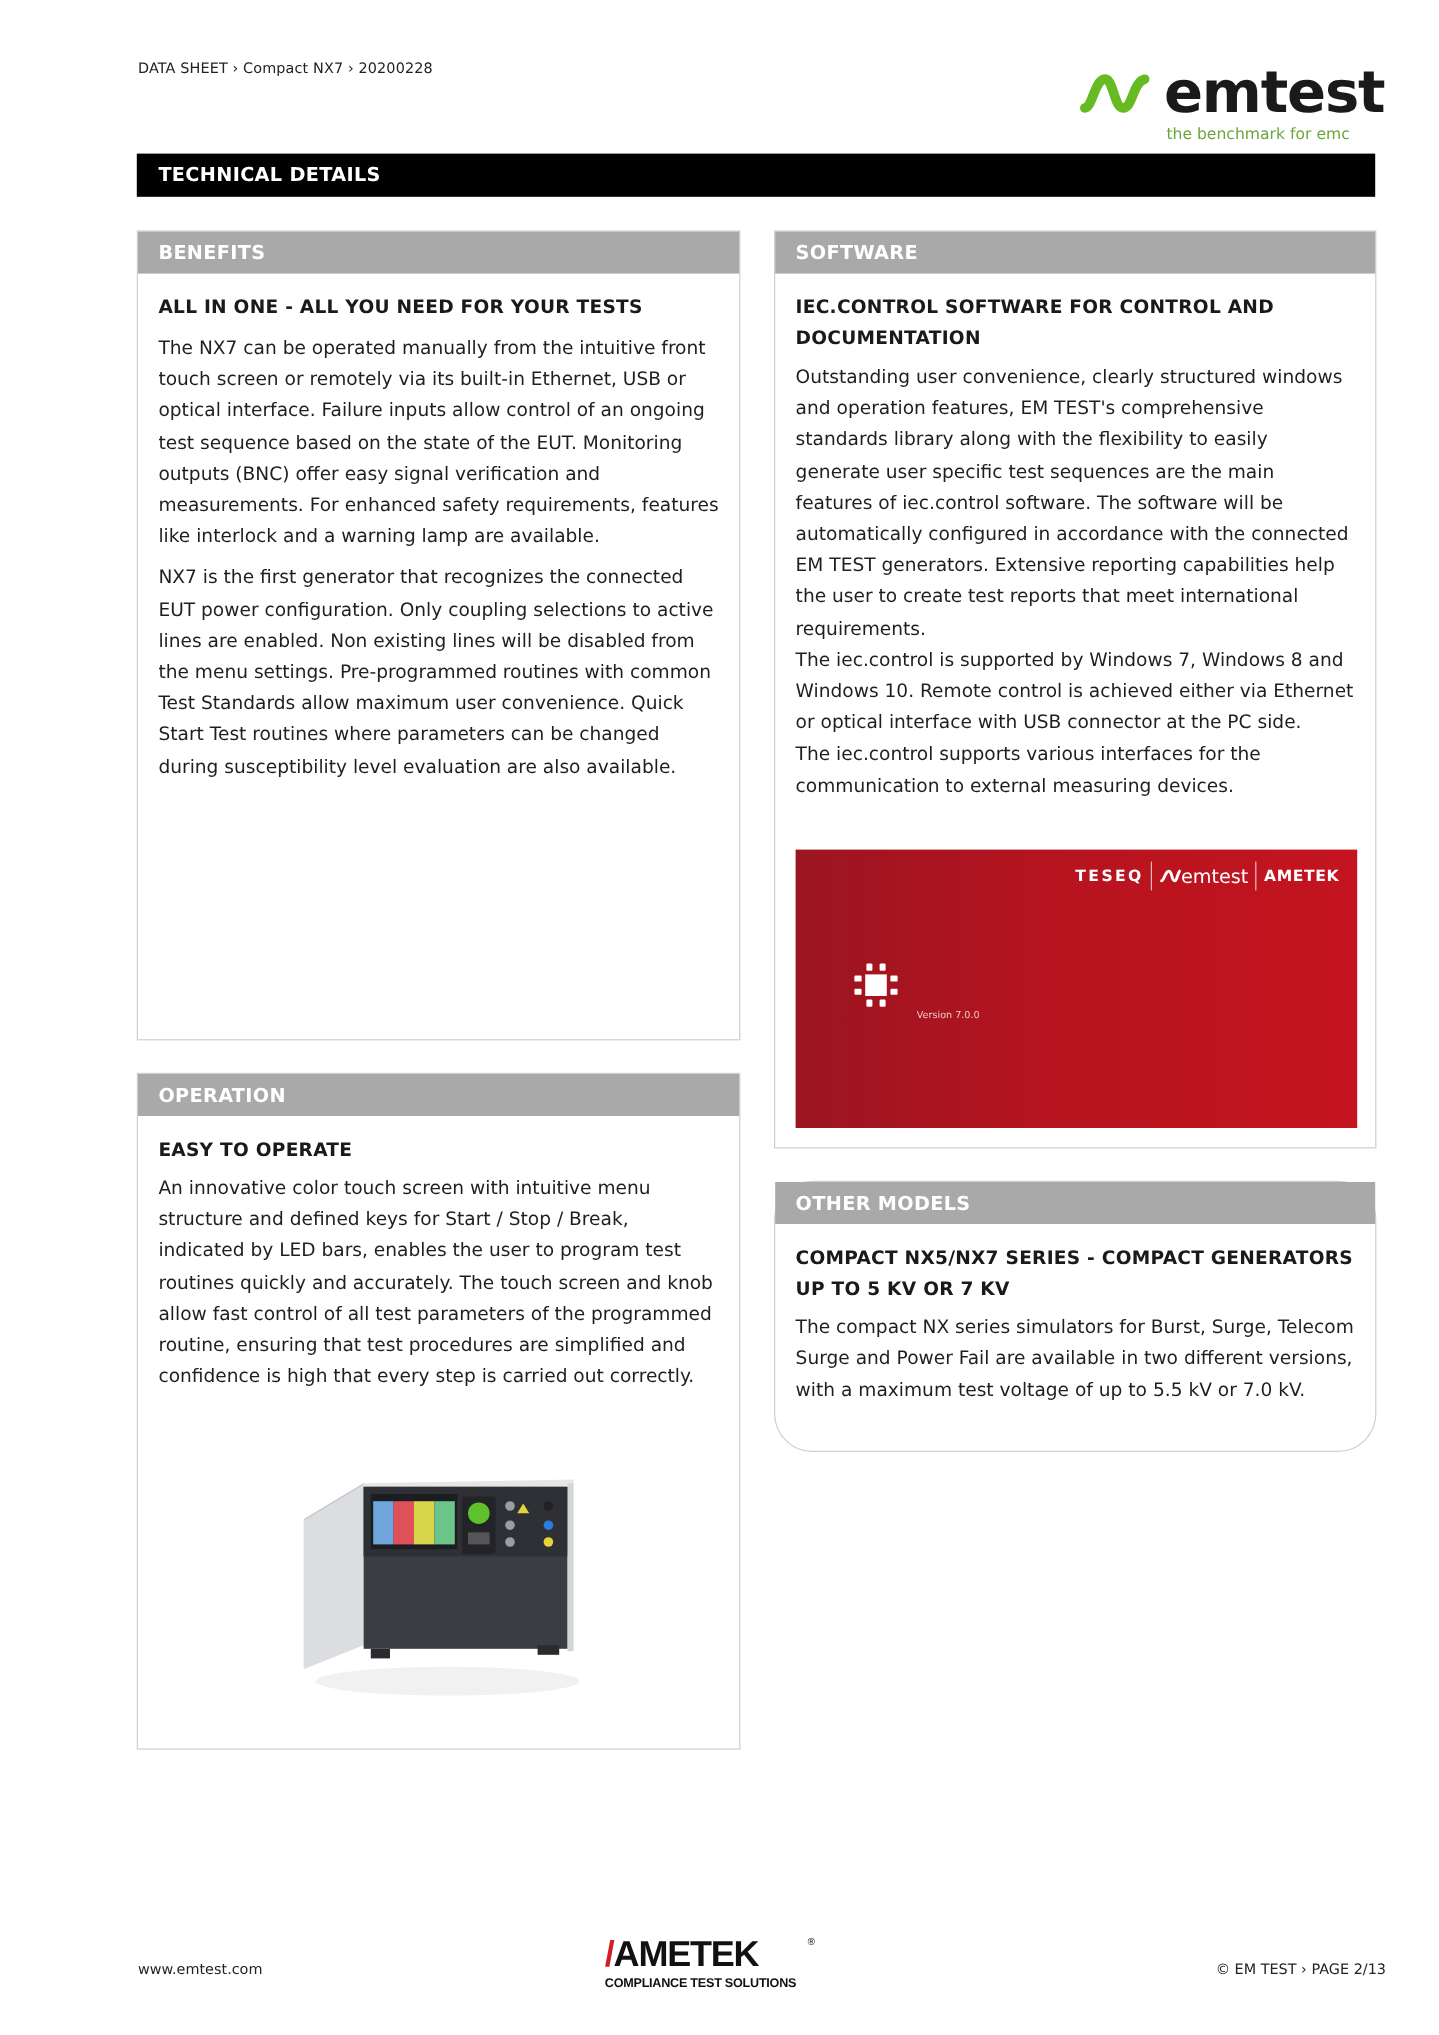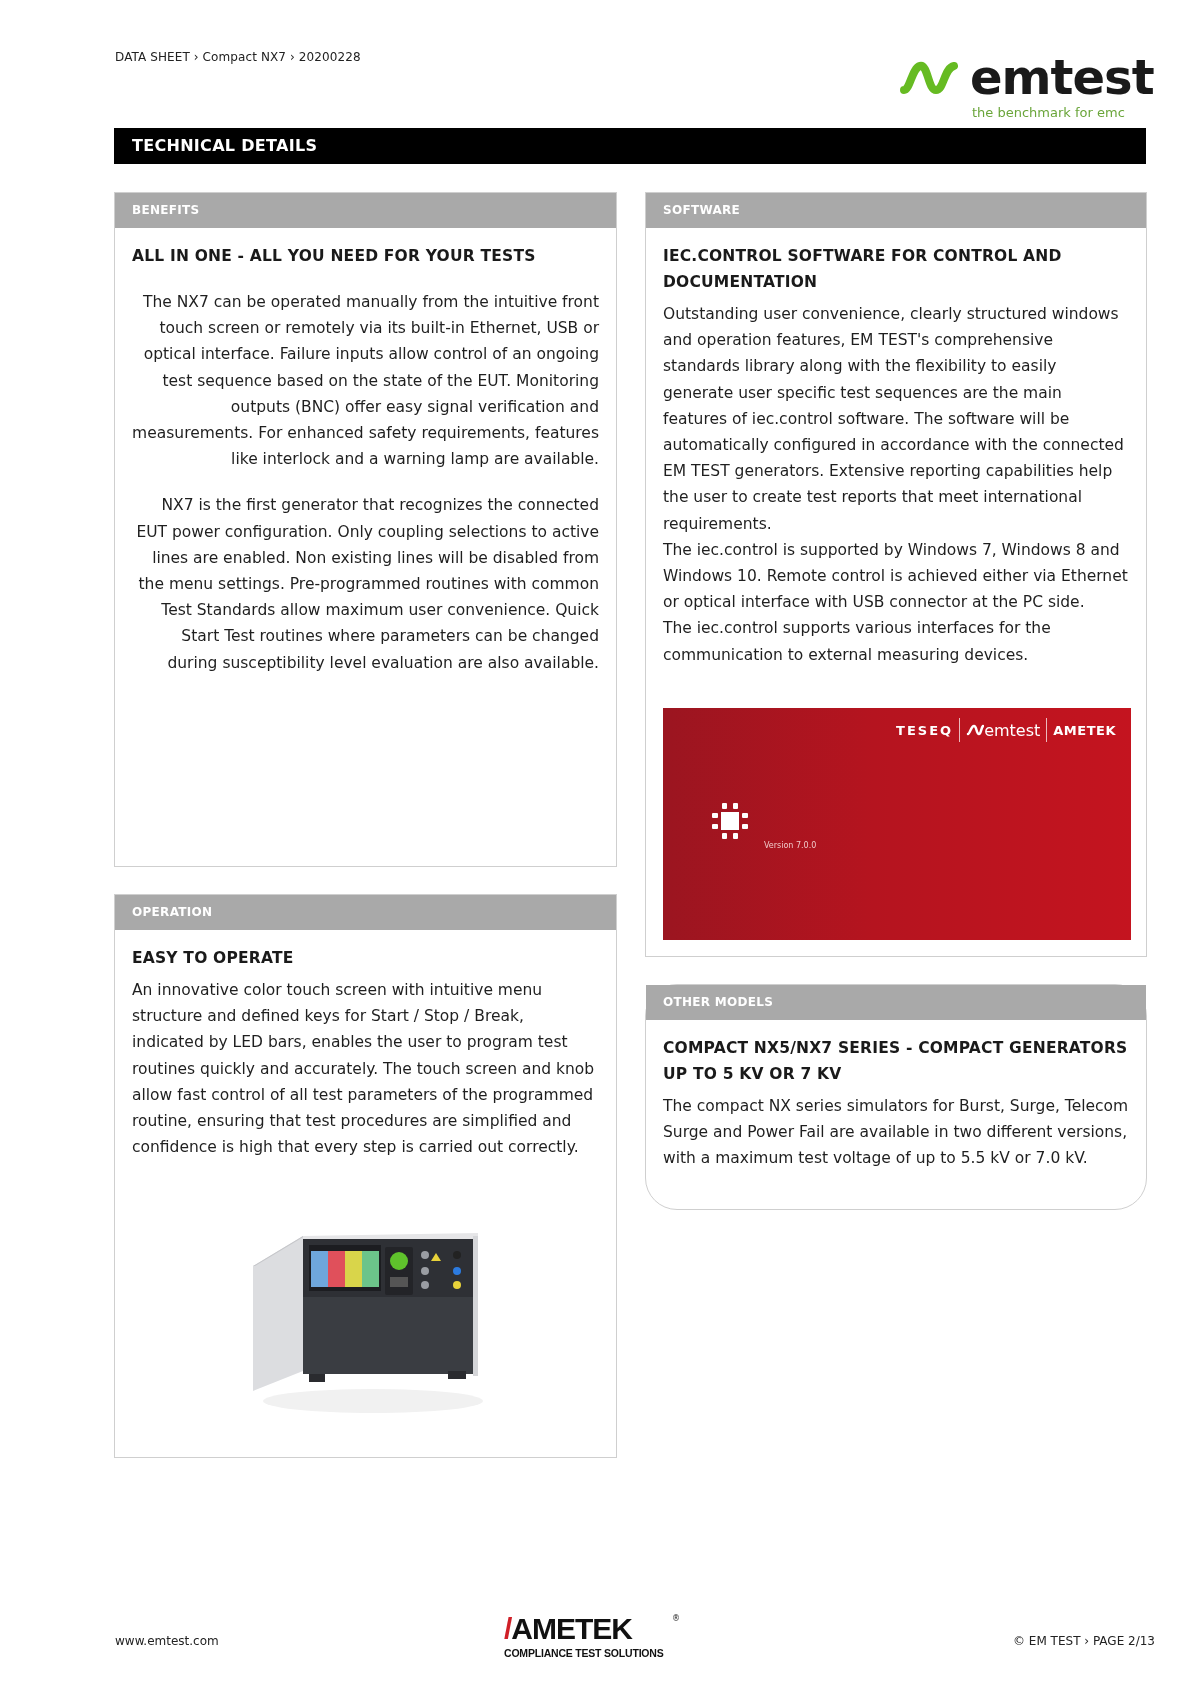--- a/index.html
+++ b/index.html
@@ -11,25 +11,25 @@
   .logo { position: absolute; left: 900px; top: 50px; width: 260px; height: 75px; }
   .logo .wave { position: absolute; left: 0; top: 10px; width: 58px; height: 36px; }
   .logo .wordmark { position: absolute; left: 70px; top: 0px; font-family: "DejaVu Sans", sans-serif; font-size: 48px; line-height: 54px; color: #1a1a1a; letter-spacing: -1px; }
   .logo .wordmark b { font-weight: bold; }
   .logo .wordmark span { font-weight: bold; }
   .logo .tagline { position: absolute; left: 72px; top: 55px; font-size: 13px; color: #6aa53a; }
 
   .tech-bar { position: absolute; left: 114px; top: 128px; width: 1032px; height: 36px; background: #000000; color: #fff; font-weight: bold; font-size: 16px; padding-left: 18px; line-height: 36px; letter-spacing: 0.3px; }
 
   .box { position: absolute; border: 1px solid #cfcfcf; background: #fff; }
-  .box .hdr { background: #a9a9a9; color: #fff; font-weight: bold; font-size: 12px; height: 35px; line-height: 35px; padding-left: 17px; letter-spacing: 0.3px; }
+  .box .hdr { background: #a9a9a9; color: #fff; font-weight: bold; font-size: 16px; height: 35px; line-height: 35px; padding-left: 17px; letter-spacing: 0.3px; }
   .box .content { padding: 15px 17px 0 17px; }
   .box h3 { font-size: 15.5px; font-weight: bold; line-height: 26px; margin-bottom: 6px; letter-spacing: 0.2px; }
   .box p { font-size: 15.5px; line-height: 26.2px; color: #1f1f1f; }
-  .box p.gap { margin-top: 20px; text-align: right; }
+  .box p.gap { margin-top: 8px; }
 
   #benefits { left: 114px; top: 192px; width: 503px; height: 675px; }
   #software { left: 645px; top: 192px; width: 502px; height: 765px; }
   #operation { left: 114px; top: 894px; width: 503px; height: 564px; }
   #other { left: 645px; top: 984px; width: 502px; height: 226px; border-radius: 32px; }
 
   .iec-image { position: absolute; left: 17px; top: 515px; width: 468px; height: 232px;
     background: linear-gradient(90deg, #9b1520 0%, #b5141f 45%, #c4141f 100%); overflow: hidden; }
   .iec-image .brands { position: absolute; right: 15px; top: 8px; height: 28px; display: flex; align-items: center; color: #fff; font-size: 14px; }
   .iec-image .brands .sep { width: 1px; height: 24px; background: rgba(255,255,255,0.7); margin: 0 6px; }

